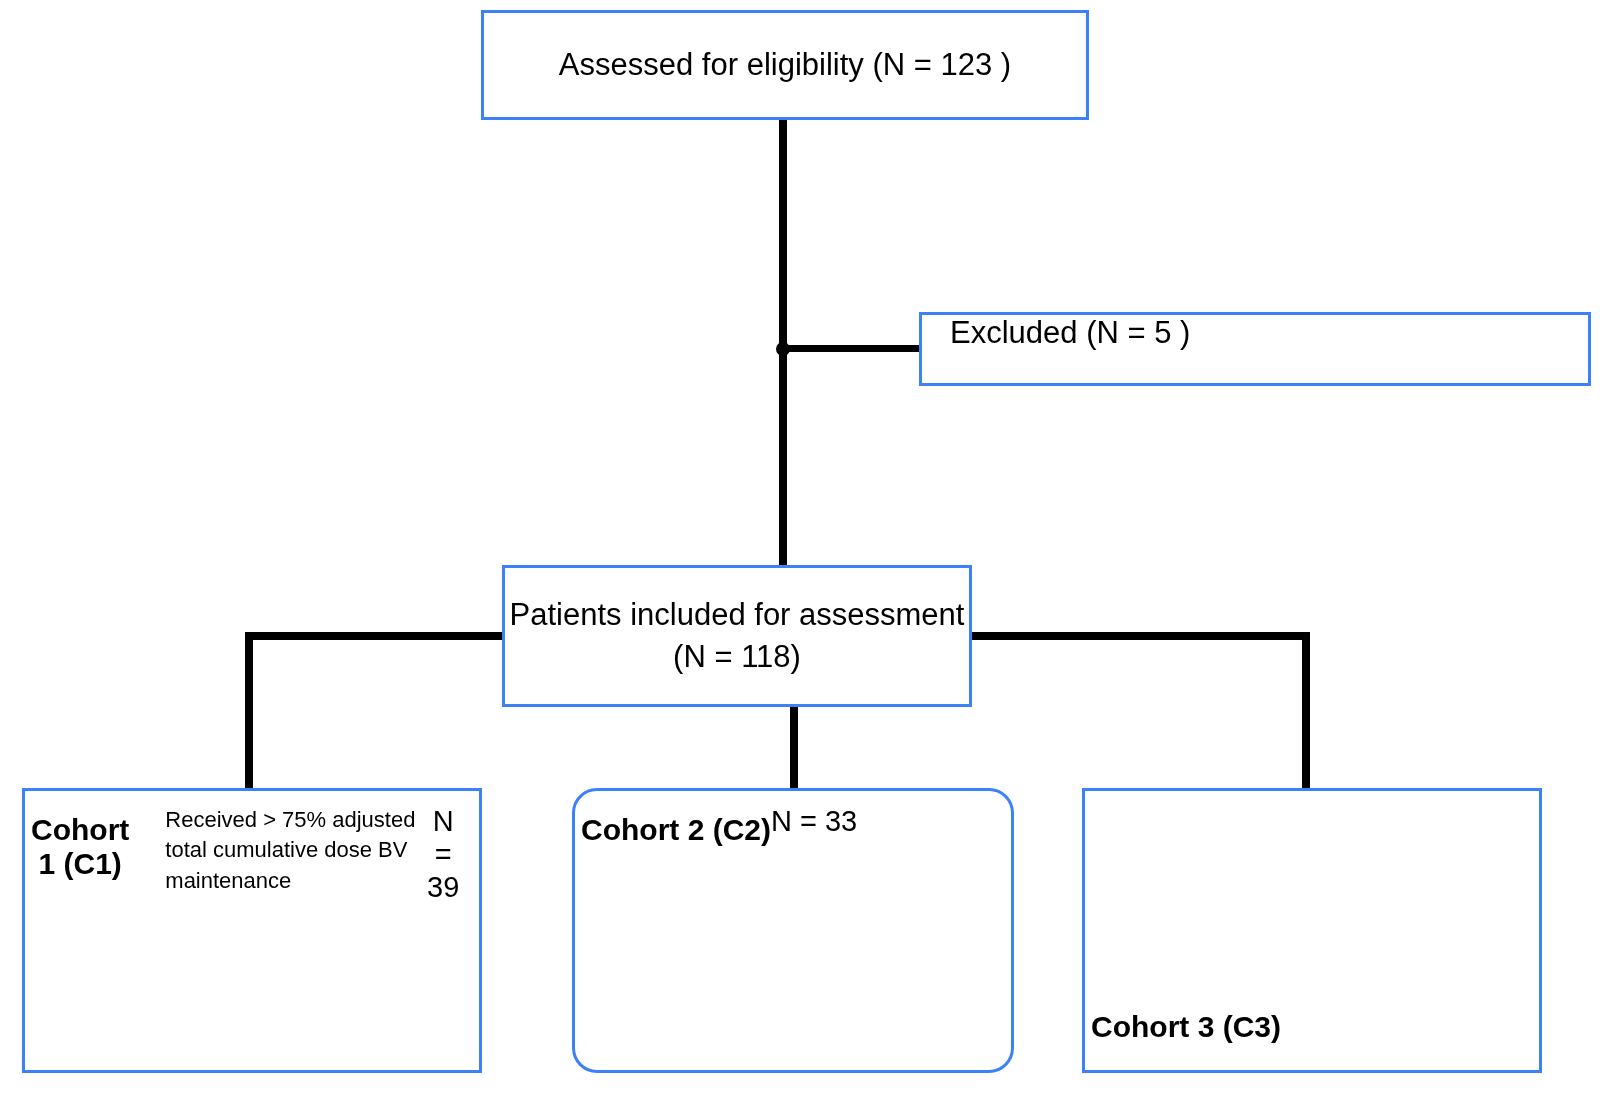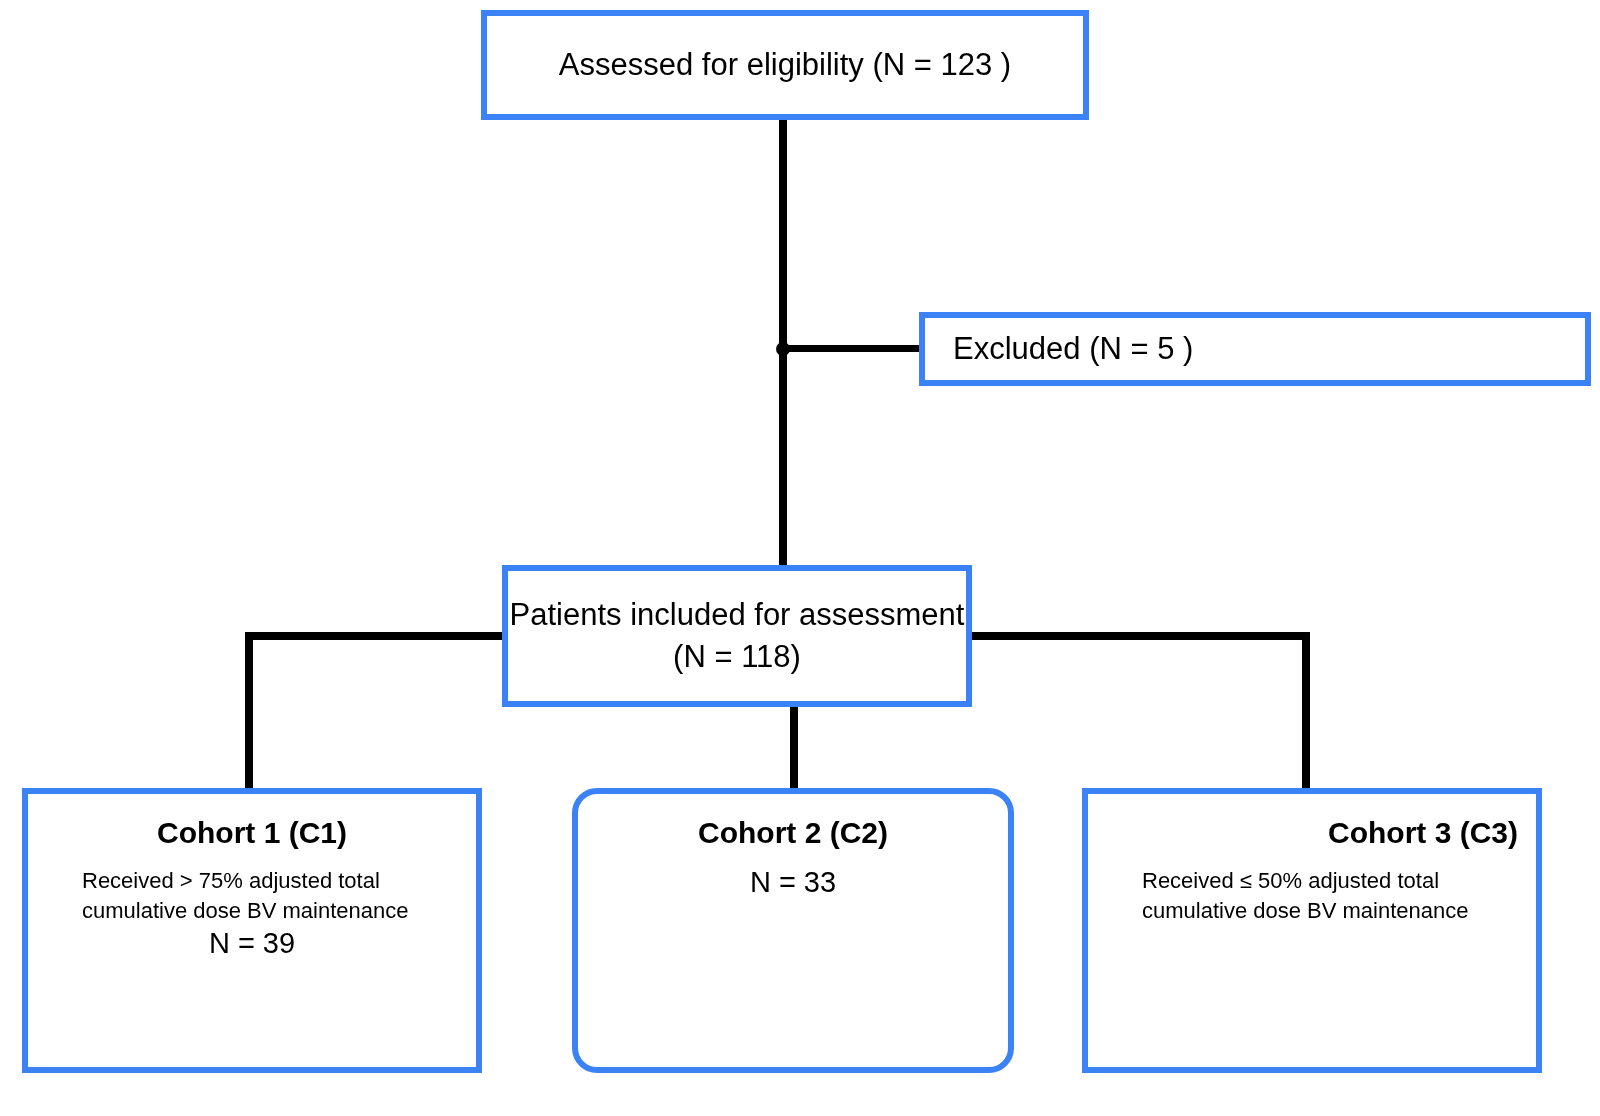--- a/index.html
+++ b/index.html
@@ -14,35 +14,35 @@
   #canvas {
     position: relative;
     width: 1600px;
     height: 1116px;
     background: #ffffff;
     overflow: hidden;
   }
   .box {
     position: absolute;
     box-sizing: border-box;
-    border: 6px solid #3b82f6;
+    border: 3px solid #3b82f6;
     background: #ffffff;
     z-index: 3;
   }
   .box-center {
     display: flex;
     flex-direction: column;
     align-items: center;
     justify-content: center;
     text-align: center;
   }
   .box-left {
     display: flex;
     flex-direction: column;
-    justify-content: center;
+    justify-content: flex-start;
     text-align: left;
   }
   .line {
     position: absolute;
     background: #000000;
     z-index: 1;
   }
   .dot {
     position: absolute;
     width: 14px;
@@ -75,23 +75,23 @@
     top: 565px;
     width: 470px;
     height: 142px;
     font-size: 31px;
     line-height: 1.35;
   }
   
   .cohort {
     top: 788px;
     height: 285px;
-    padding: 14px 18px 10px 18px;
+    padding: 14px 18px 10px 6px;
     display: flex;
-    flex-direction: column;
+    flex-direction: row;
     align-items: stretch;
     justify-content: flex-start;
   }
   #cohort-1 { left: 22px;   width: 460px; }
   #cohort-2 { left: 572px;  width: 442px; border-radius: 25px; }
   #cohort-3 { left: 1082px; width: 460px; align-items: flex-end; }
   .cohort-title {
     font-weight: bold;
     font-size: 30px;
     text-align: center;
@@ -147,16 +147,15 @@
     <div class="cohort-n">N = 39</div>
   </div>
 
   <div class="box cohort" id="cohort-2">
     <div class="cohort-title">Cohort 2 (C2)</div>
     <div class="cohort-n">N = 33</div>
   </div>
 
   <div class="box cohort" id="cohort-3">
     <div class="cohort-title">Cohort 3 (C3)</div>
-    <div class="cohort-desc">Received ≤ 50% adjusted total cumulative dose BV maintenance</div>
   </div>
 
 </div>
 
 </body></html>

